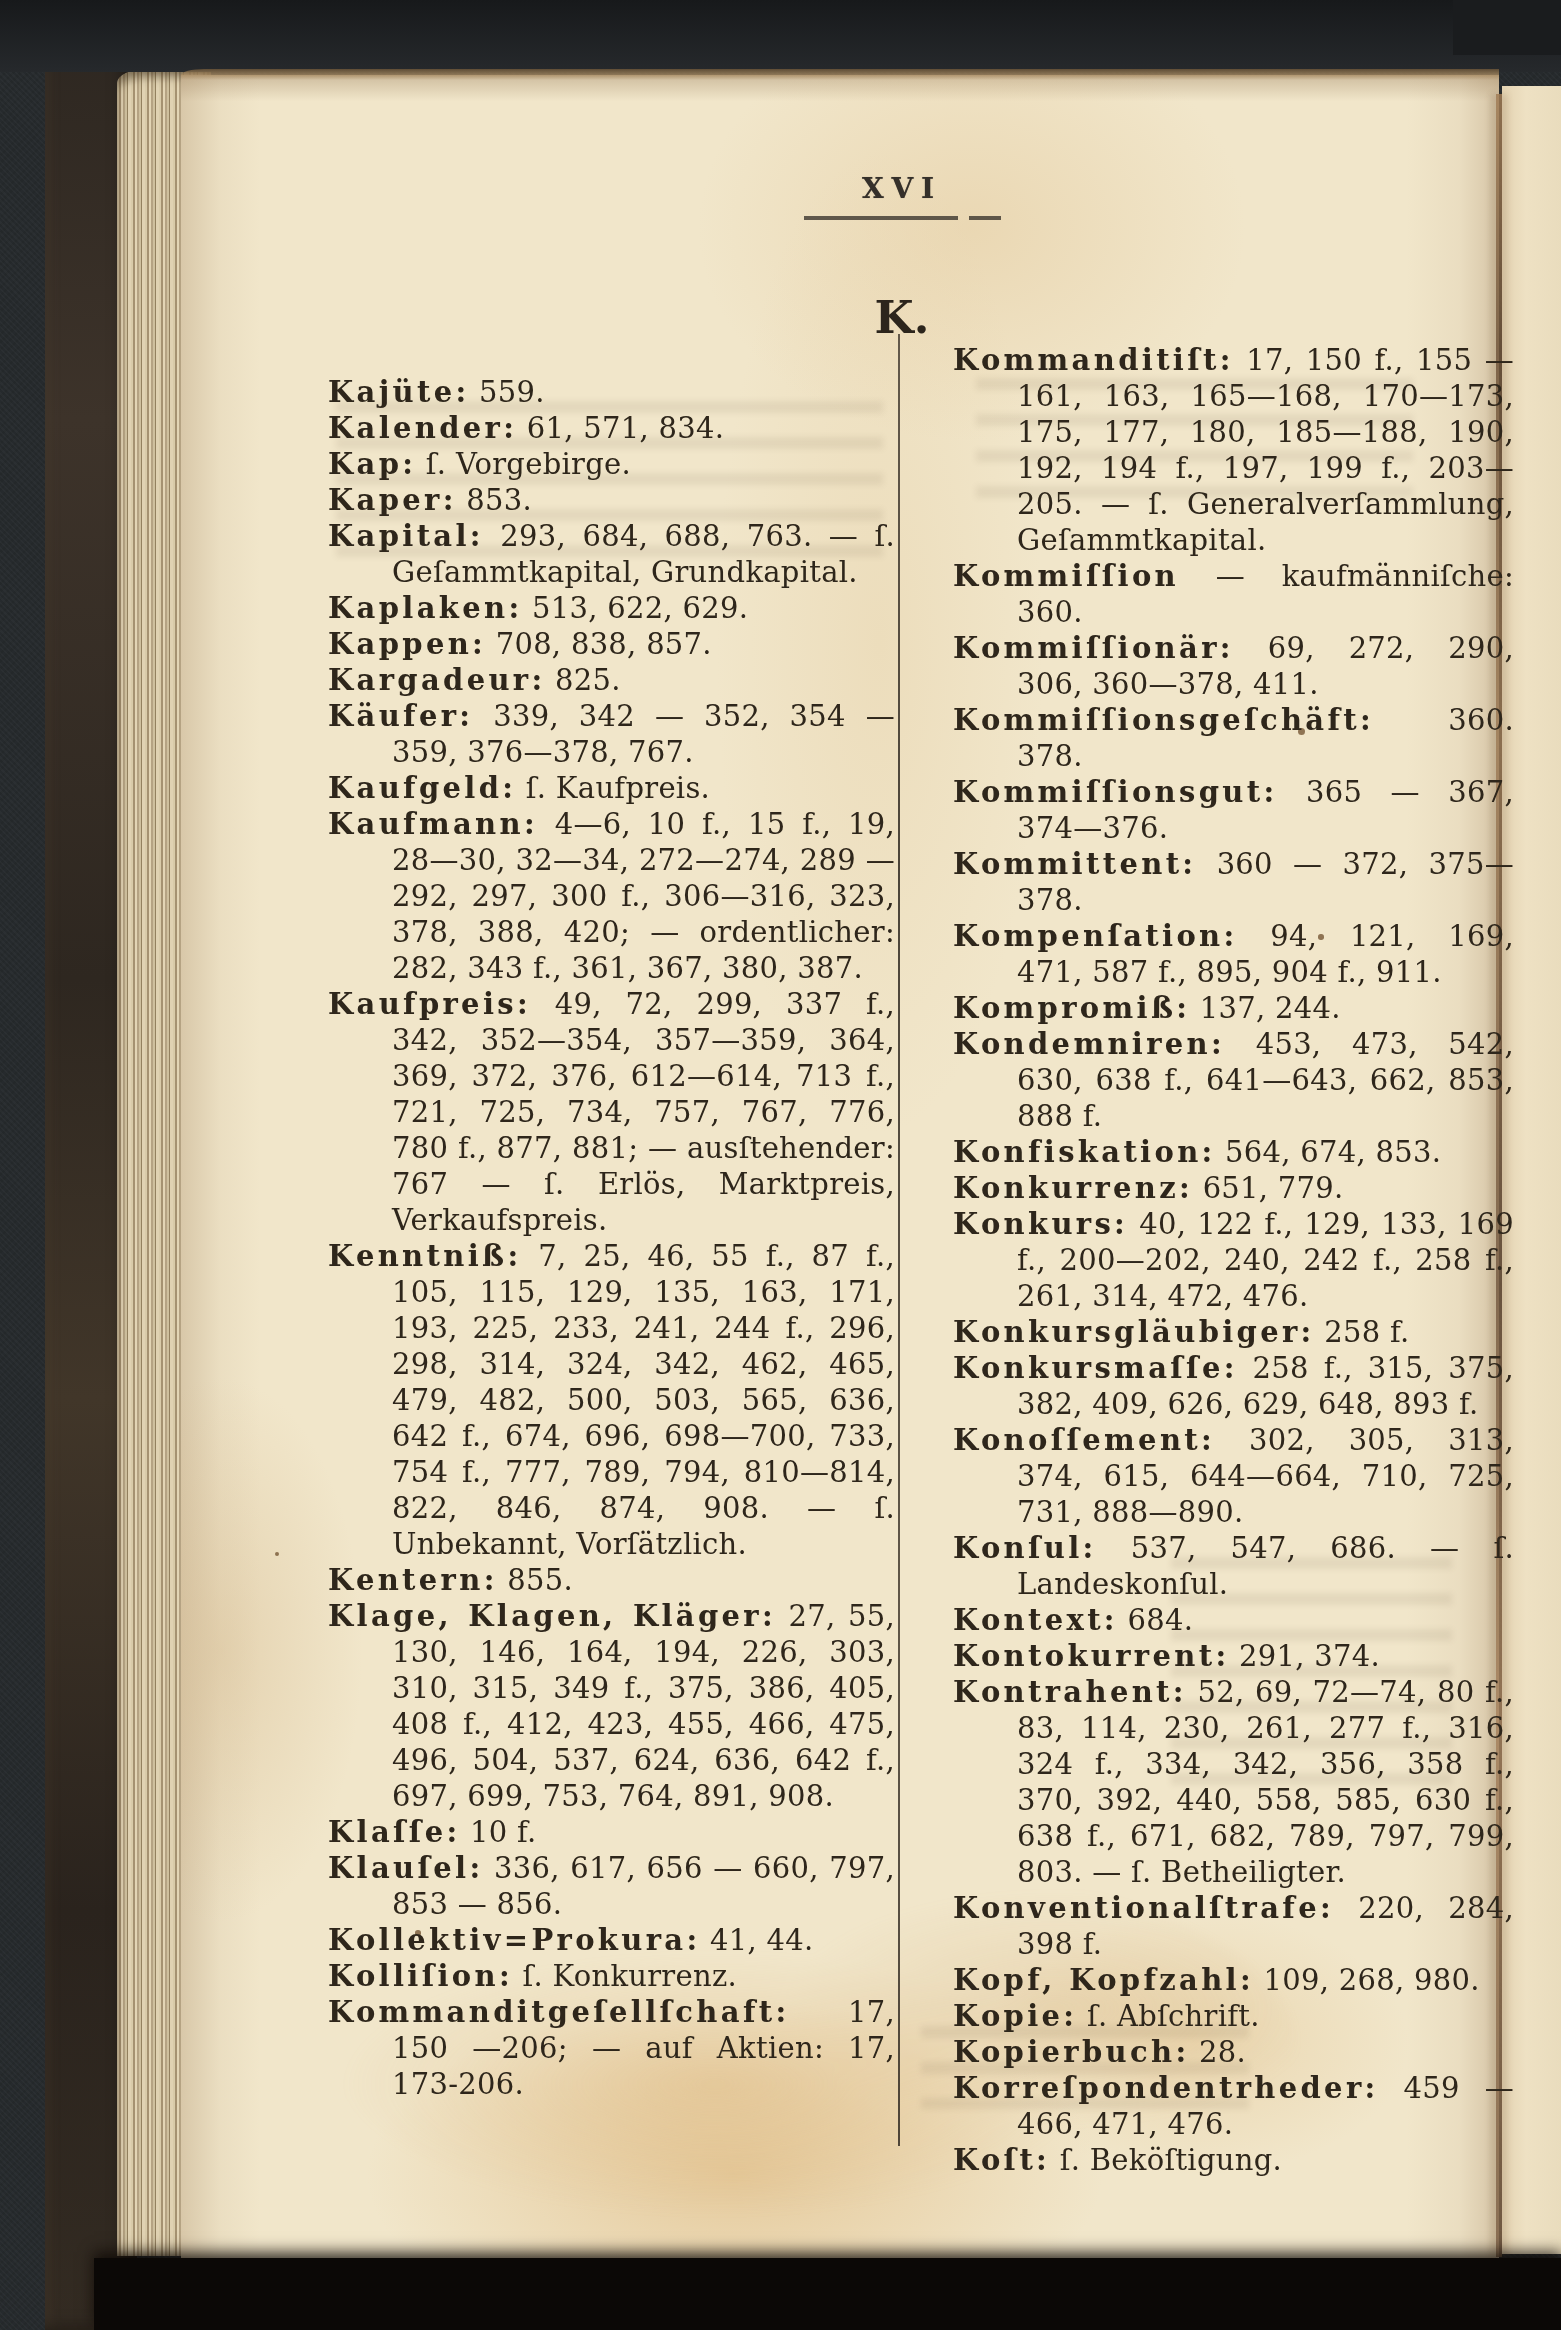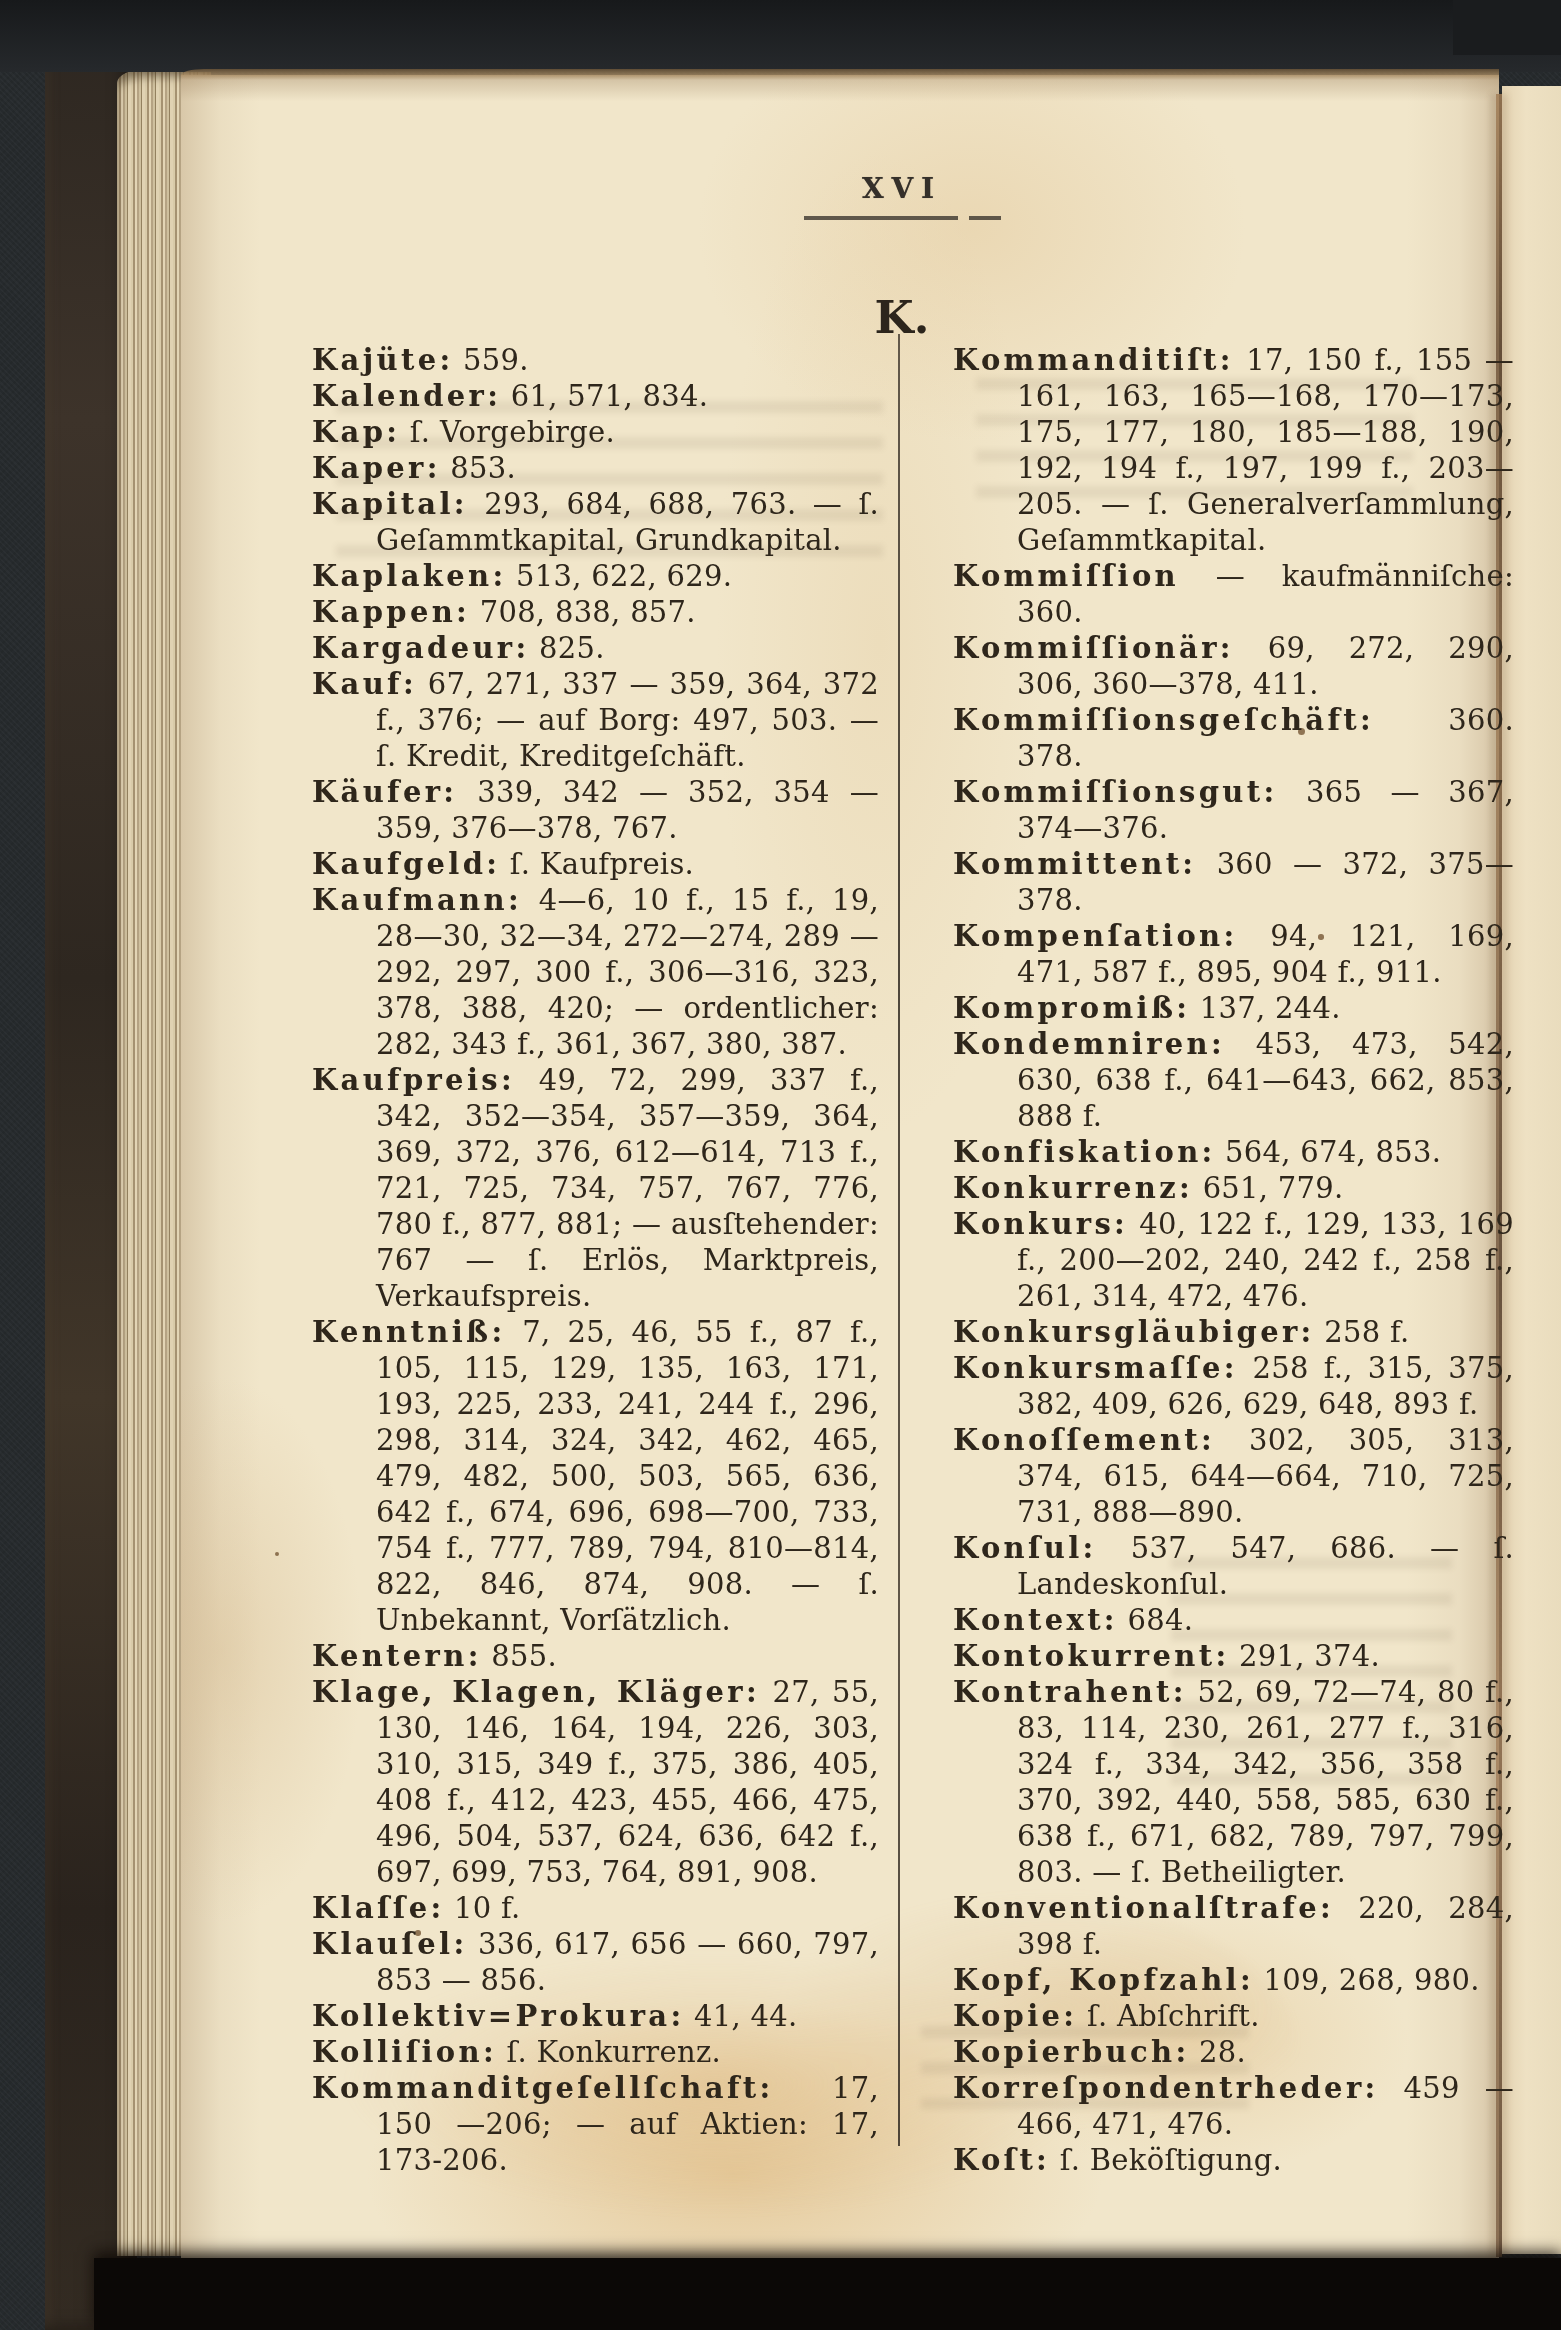--- a/index.html
+++ b/index.html
@@ -81,21 +81,21 @@
   .header-rule{
     display:block;margin:11px auto 0 auto;width:197px;height:3.9px;
     background:linear-gradient(90deg,#3c362e 0 78%, transparent 78% 84%, #3c362e 84%);
     opacity:.8;
   }
   .section-letter{
     left:328px;top:291px;width:1148px;text-align:center;
     font-size:45px;font-weight:bold;color:#2c251c;
   }
   .col{top:342px;font-size:29px;line-height:36px;text-align:justify;}
-  .col-left{left:312px;width:567px;}
+  .col-left{left:328px;width:567px;margin-top:32px;}
   .col-right{left:912px;width:561px;margin-left:41px;}
   .divider{
     left:898px;top:334px;width:2.3px;height:1812px;
     background:linear-gradient(180deg,#4a4136,#2f2921 30%,#463d31 70%,#332c24);
     opacity:.85;
   }
   .entry{padding-left:64px;text-indent:-64px;margin:0;}
   .term{font-weight:bold;letter-spacing:.115em;}
   .refs{letter-spacing:.01em;}
   
@@ -142,21 +142,20 @@
 
 <div class="abs print col col-left">
     <div class="entry"><span class="term">Kajüte:</span><span class="refs"> 559.</span></div>
     <div class="entry"><span class="term">Kalender:</span><span class="refs"> 61, 571, 834.</span></div>
     <div class="entry"><span class="term">Kap:</span><span class="refs"> ſ. Vorgebirge.</span></div>
     <div class="entry"><span class="term">Kaper:</span><span class="refs"> 853.</span></div>
     <div class="entry"><span class="term">Kapital:</span><span class="refs"> 293, 684, 688, 763. — ſ. Geſammtkapital, Grundkapital.</span></div>
     <div class="entry"><span class="term">Kaplaken:</span><span class="refs"> 513, 622, 629.</span></div>
     <div class="entry"><span class="term">Kappen:</span><span class="refs"> 708, 838, 857.</span></div>
     <div class="entry"><span class="term">Kargadeur:</span><span class="refs"> 825.</span></div>
-    <div class="entry"><span class="term">Kauf:</span><span class="refs"> 67, 271, 337 — 359, 364, 372 f., 376; — auf Borg: 497, 503. — ſ. Kredit, Kreditgeſchäft.</span></div>
     <div class="entry"><span class="term">Käufer:</span><span class="refs"> 339, 342 — 352, 354 — 359, 376—378, 767.</span></div>
     <div class="entry"><span class="term">Kaufgeld:</span><span class="refs"> ſ. Kaufpreis.</span></div>
     <div class="entry"><span class="term">Kaufmann:</span><span class="refs"> 4—6, 10 f., 15 f., 19, 28—30, 32—34, 272—274, 289 —292, 297, 300 f., 306—316, 323, 378, 388, 420; — ordentlicher: 282, 343 f., 361, 367, 380, 387.</span></div>
     <div class="entry"><span class="term">Kaufpreis:</span><span class="refs"> 49, 72, 299, 337 f., 342, 352—354, 357—359, 364, 369, 372, 376, 612—614, 713 f., 721, 725, 734, 757, 767, 776, 780 f., 877, 881; — ausſtehender: 767 — ſ. Erlös, Marktpreis, Verkaufspreis.</span></div>
     <div class="entry"><span class="term">Kenntniß:</span><span class="refs"> 7, 25, 46, 55 f., 87 f., 105, 115, 129, 135, 163, 171, 193, 225, 233, 241, 244 f., 296, 298, 314, 324, 342, 462, 465, 479, 482, 500, 503, 565, 636, 642 f., 674, 696, 698—700, 733, 754 f., 777, 789, 794, 810—814, 822, 846, 874, 908. — ſ. Unbekannt, Vorſätzlich.</span></div>
     <div class="entry"><span class="term">Kentern:</span><span class="refs"> 855.</span></div>
     <div class="entry"><span class="term">Klage, Klagen, Kläger:</span><span class="refs"> 27, 55, 130, 146, 164, 194, 226, 303, 310, 315, 349 f., 375, 386, 405, 408 f., 412, 423, 455, 466, 475, 496, 504, 537, 624, 636, 642 f., 697, 699, 753, 764, 891, 908.</span></div>
     <div class="entry"><span class="term">Klaſſe:</span><span class="refs"> 10 f.</span></div>
     <div class="entry"><span class="term">Klauſel:</span><span class="refs"> 336, 617, 656 — 660, 797, 853 — 856.</span></div>
     <div class="entry"><span class="term">Kollektiv=Prokura:</span><span class="refs"> 41, 44.</span></div>

